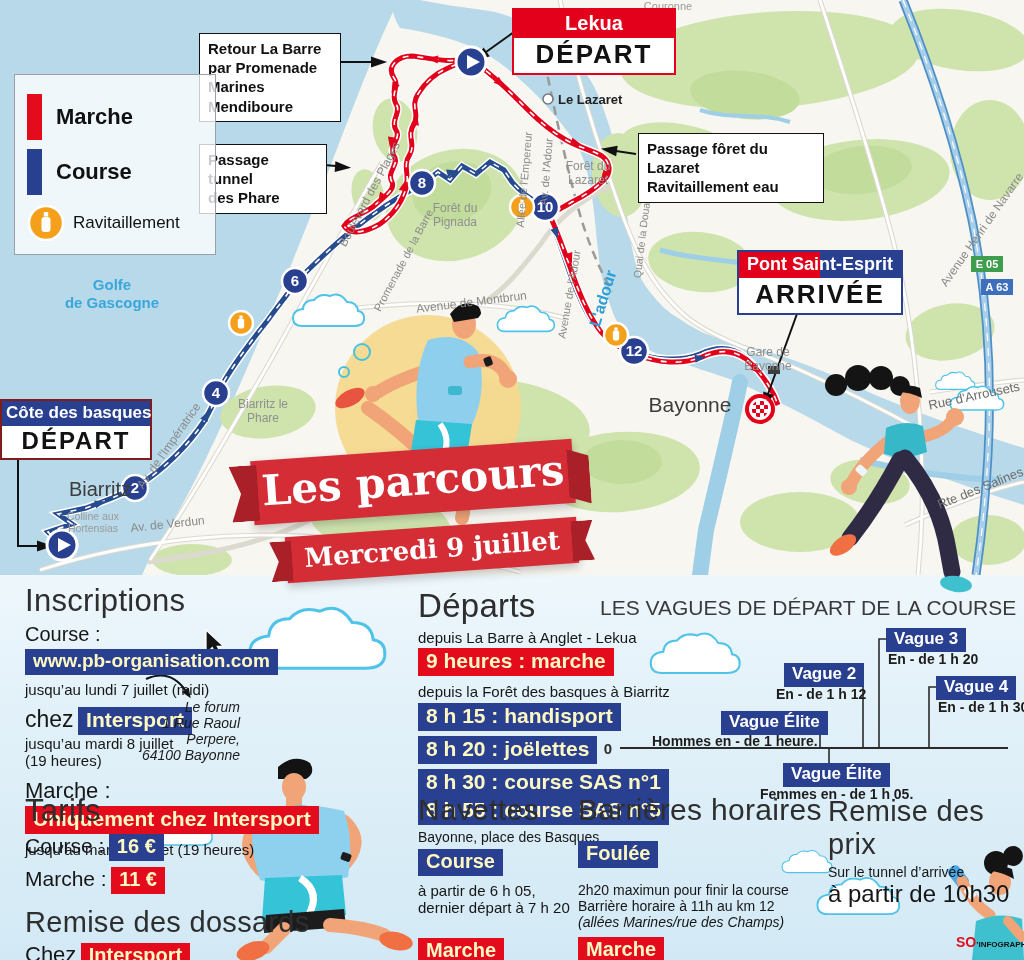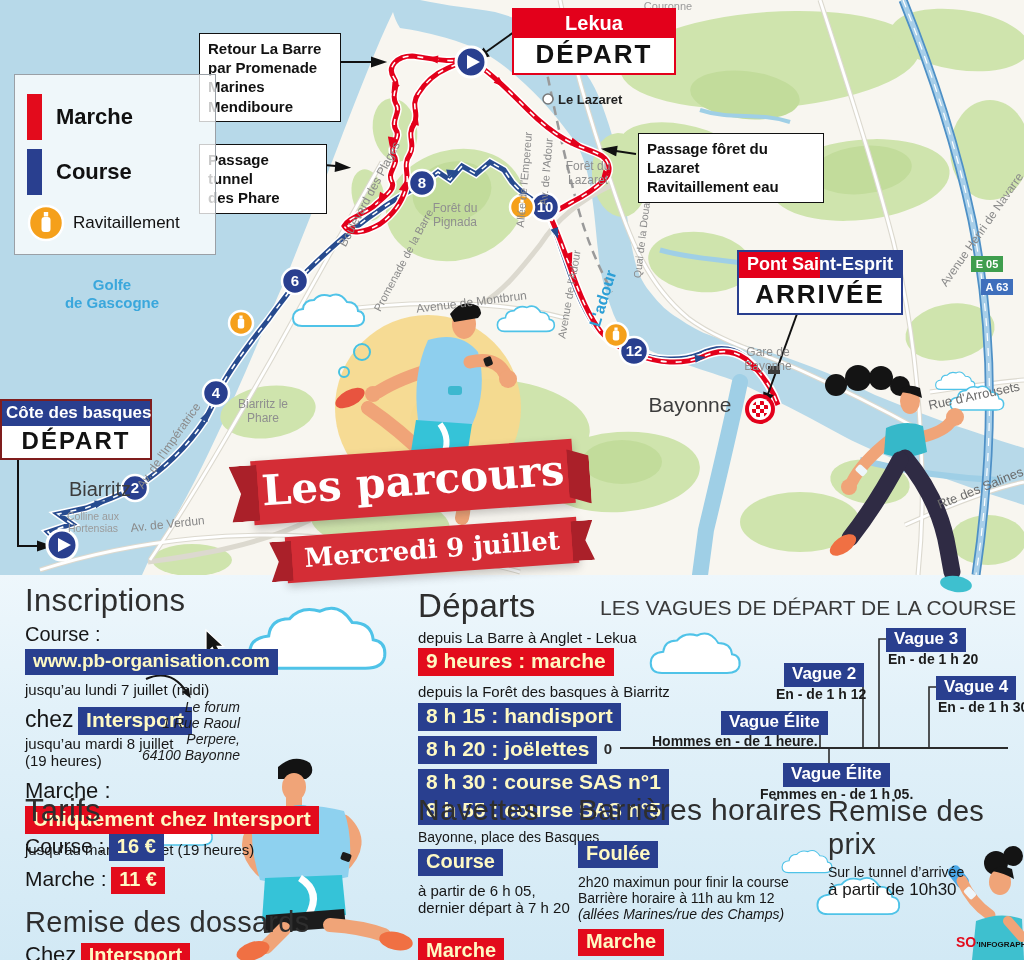--- a/index.html
+++ b/index.html
@@ -165,31 +165,31 @@
     <div style="margin-top:4px"><span class="badge b-blue" style="font-size:20px">Course</span></div>
     <div class="sb" style="font-size:15px;margin-top:6px">à partir de 6 h 05,</div>
     <div class="sb" style="font-size:15px">dernier départ à 7 h 20</div>
     <div style="margin-top:22px"><span class="badge b-red" style="font-size:20px">Marche</span></div>
 
   </div>
 
   <div class="abs" style="left:578px;top:218px;width:250px">
     <div class="h2" style="font-size:30px">Barrières horaires</div>
     <div style="margin-top:14px"><span class="badge b-blue" style="font-size:20px">Foulée</span></div>
-    <div class="sb" style="font-size:14px;margin-top:6px">2h20 maximun pour finir la course</div>
+    <div class="sb" style="font-size:14px;margin-top:14px">2h20 maximun pour finir la course</div>
     <div class="sb" style="font-size:14px">Barrière horaire à 11h au km 12</div>
     <div class="sb it" style="font-size:14px">(allées Marines/rue des Champs)</div>
     <div style="margin-top:7px"><span class="badge b-red" style="font-size:20px">Marche</span></div>
 
   </div>
 
   <div class="abs" style="left:828px;top:220px">
     <div class="h2" style="font-size:29px">Remise des prix</div>
     <div class="sb" style="font-size:14px;margin-top:3px">Sur le tunnel d’arrivée</div>
-    <div class="sb" style="font-size:17px">à partir de 10h30</div>
+    <div class="sb" style="font-size:24px">à partir de 10h30</div>
   </div>
 
   <div id="credit">
     <span style="color:#e30b1c;font-size:14px">SO</span><span style="color:#111;font-size:8px">’INFOGRAPHIE</span>
   </div>
 </div>
 
 <svg id="mapsvg" width="1024" height="610" viewBox="0 0 1024 610">
   <defs>
     <clipPath id="mapclip">

